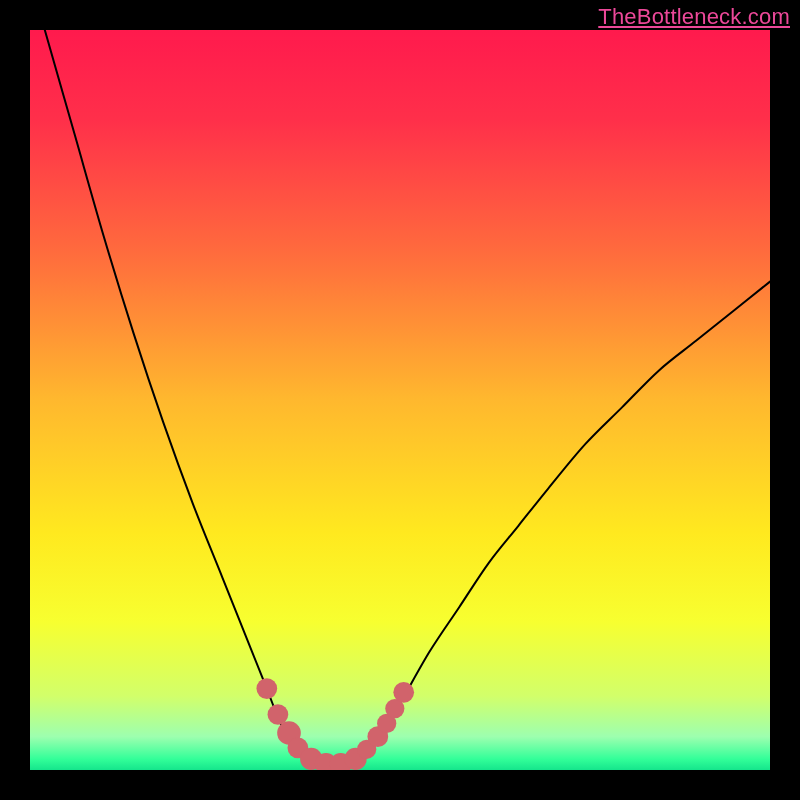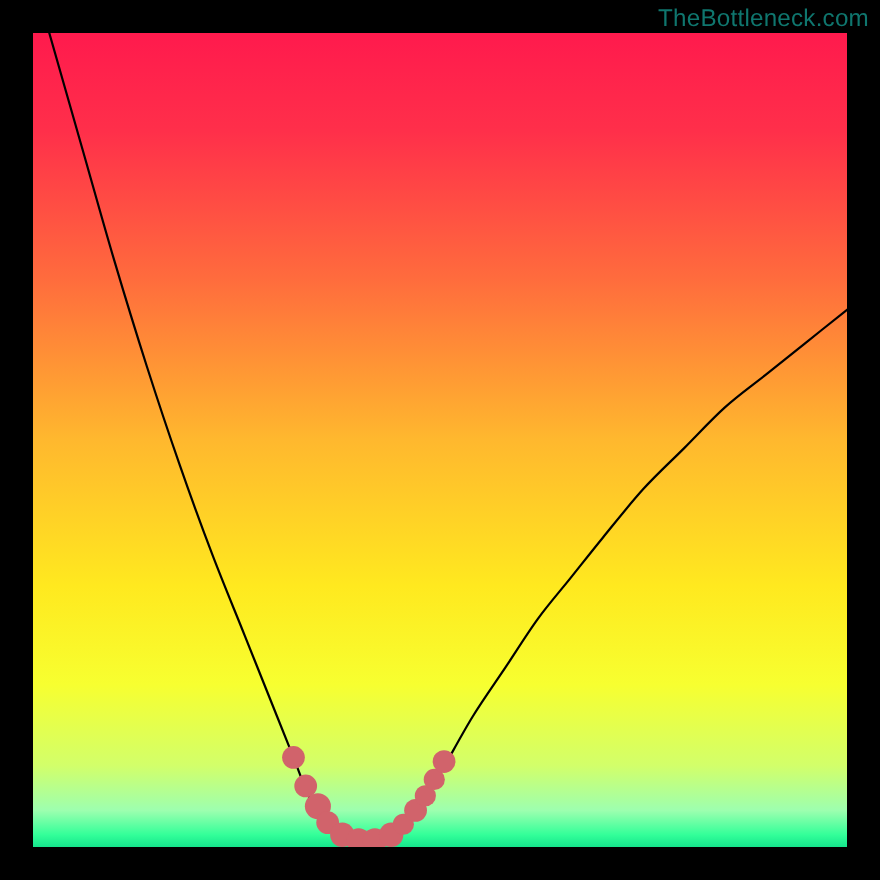--- a/index.html
+++ b/index.html
@@ -14,25 +14,26 @@
   .frame {
     position: relative;
     width: 800px;
     height: 800px;
     background: #000;
   }
   .watermark {
     position: absolute;
     top: 4px;
     right: 10px;
-    color: #0f766e;
+    color: #ec4899;
     font-size: 22px;
     font-weight: 500;
     letter-spacing: 0.2px;
     z-index: 5;
+    text-decoration: underline;
   }
   .plot {
     position: absolute;
     left: 30px;
     top: 30px;
     width: 740px;
     height: 740px;
   }
   .plot svg {
     display: block;

